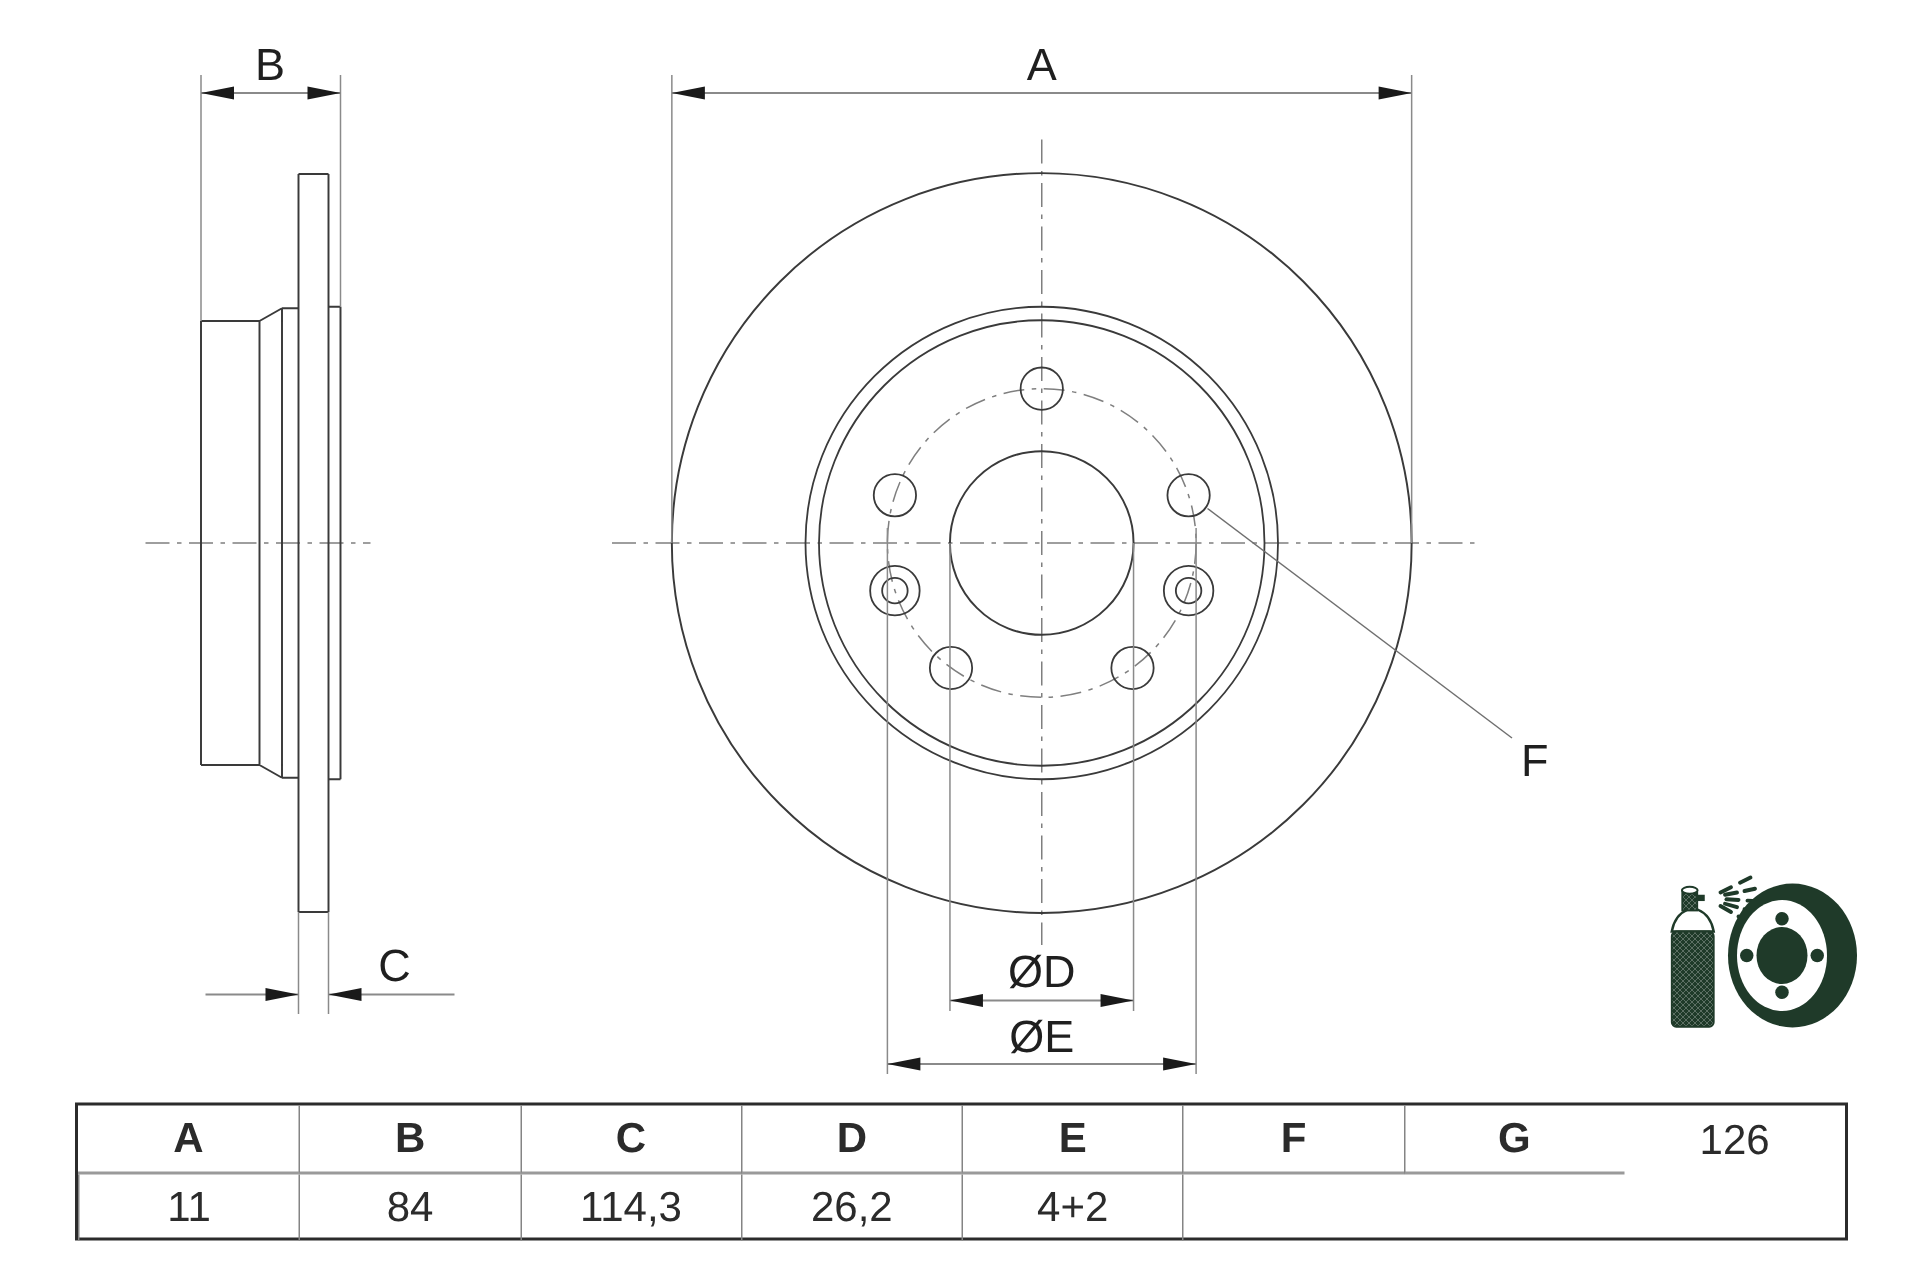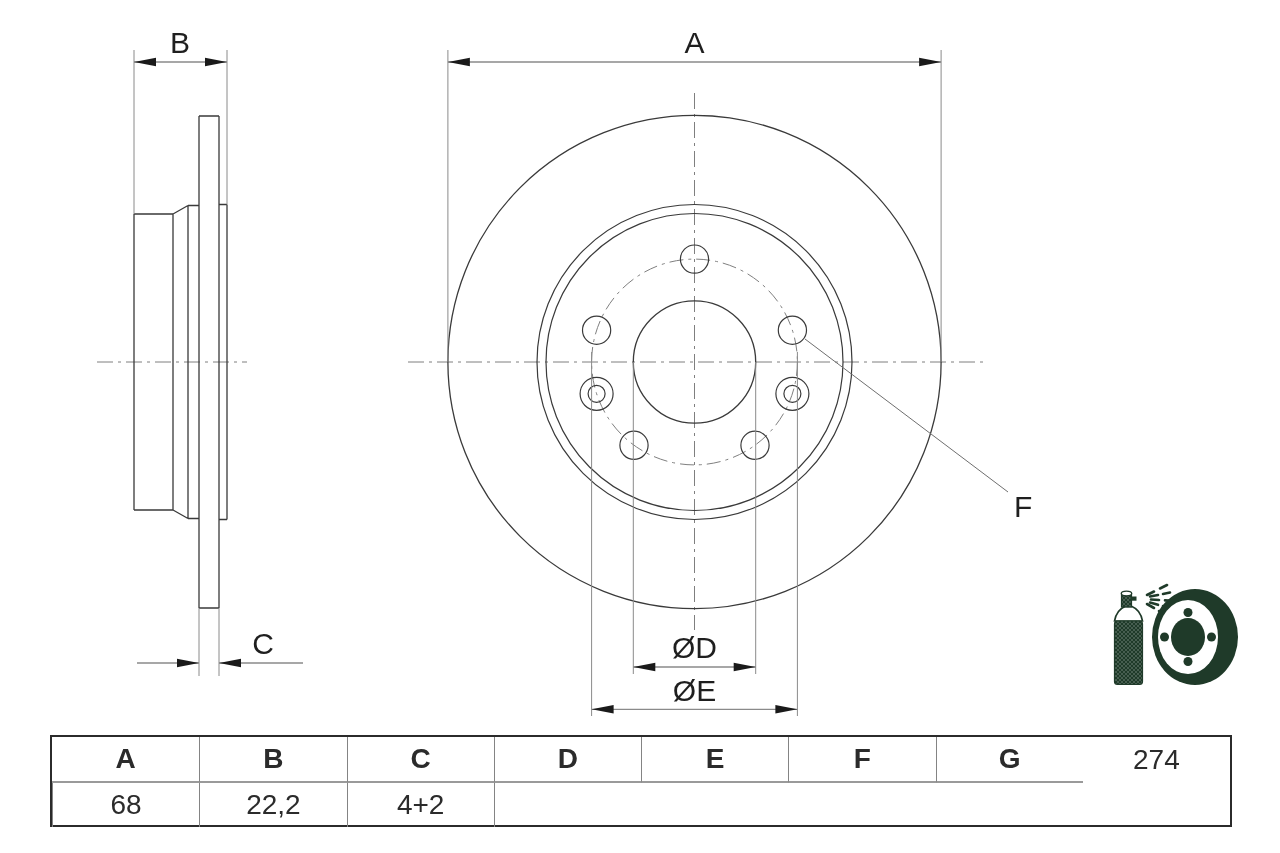--- a/index.html
+++ b/index.html
@@ -150,20 +150,22 @@
 </svg>
 
   <div class="spec-table">
     <div class="cell head first">A</div>
     <div class="cell head">B</div>
     <div class="cell head">C</div>
     <div class="cell head">D</div>
     <div class="cell head">E</div>
     <div class="cell head">F</div>
     <div class="cell head">G</div>
-    <div class="cell first">274</div>
-    <div class="cell">68</div>
-    <div class="cell">22,2</div>
+    <div class="cell first">126</div>
+    <div class="cell">11</div>
+    <div class="cell">84</div>
+    <div class="cell">114,3</div>
+    <div class="cell">26,2</div>
     <div class="cell">4+2</div>
     <div class="cell"></div>
   </div>
 
 </div>
 
 </body></html>

